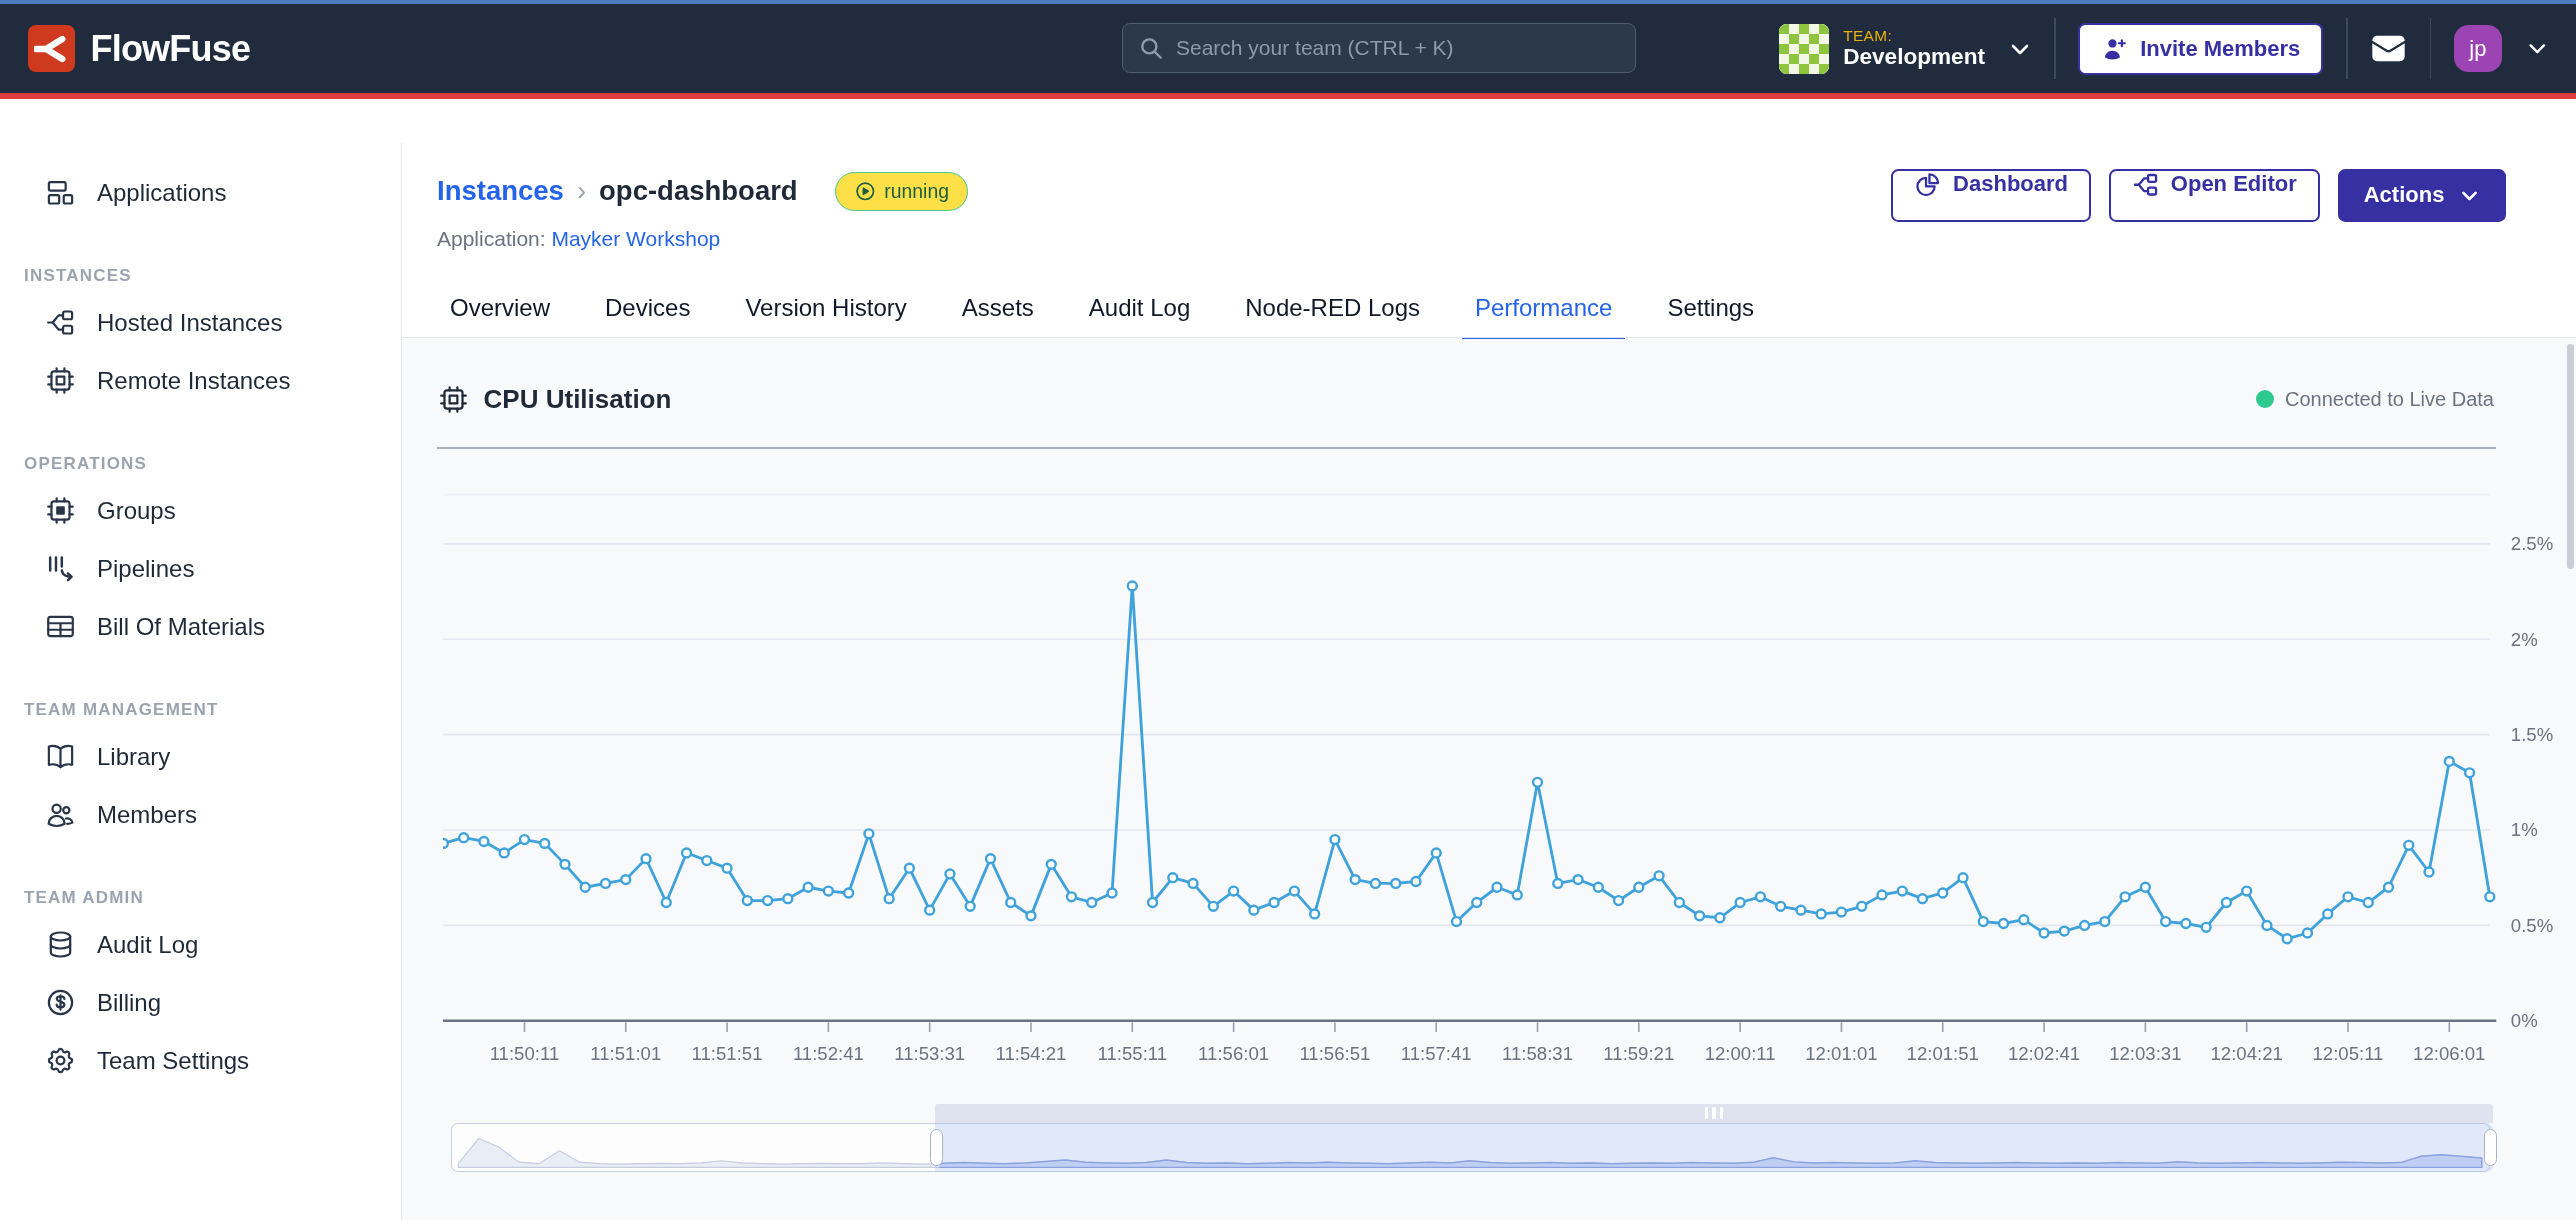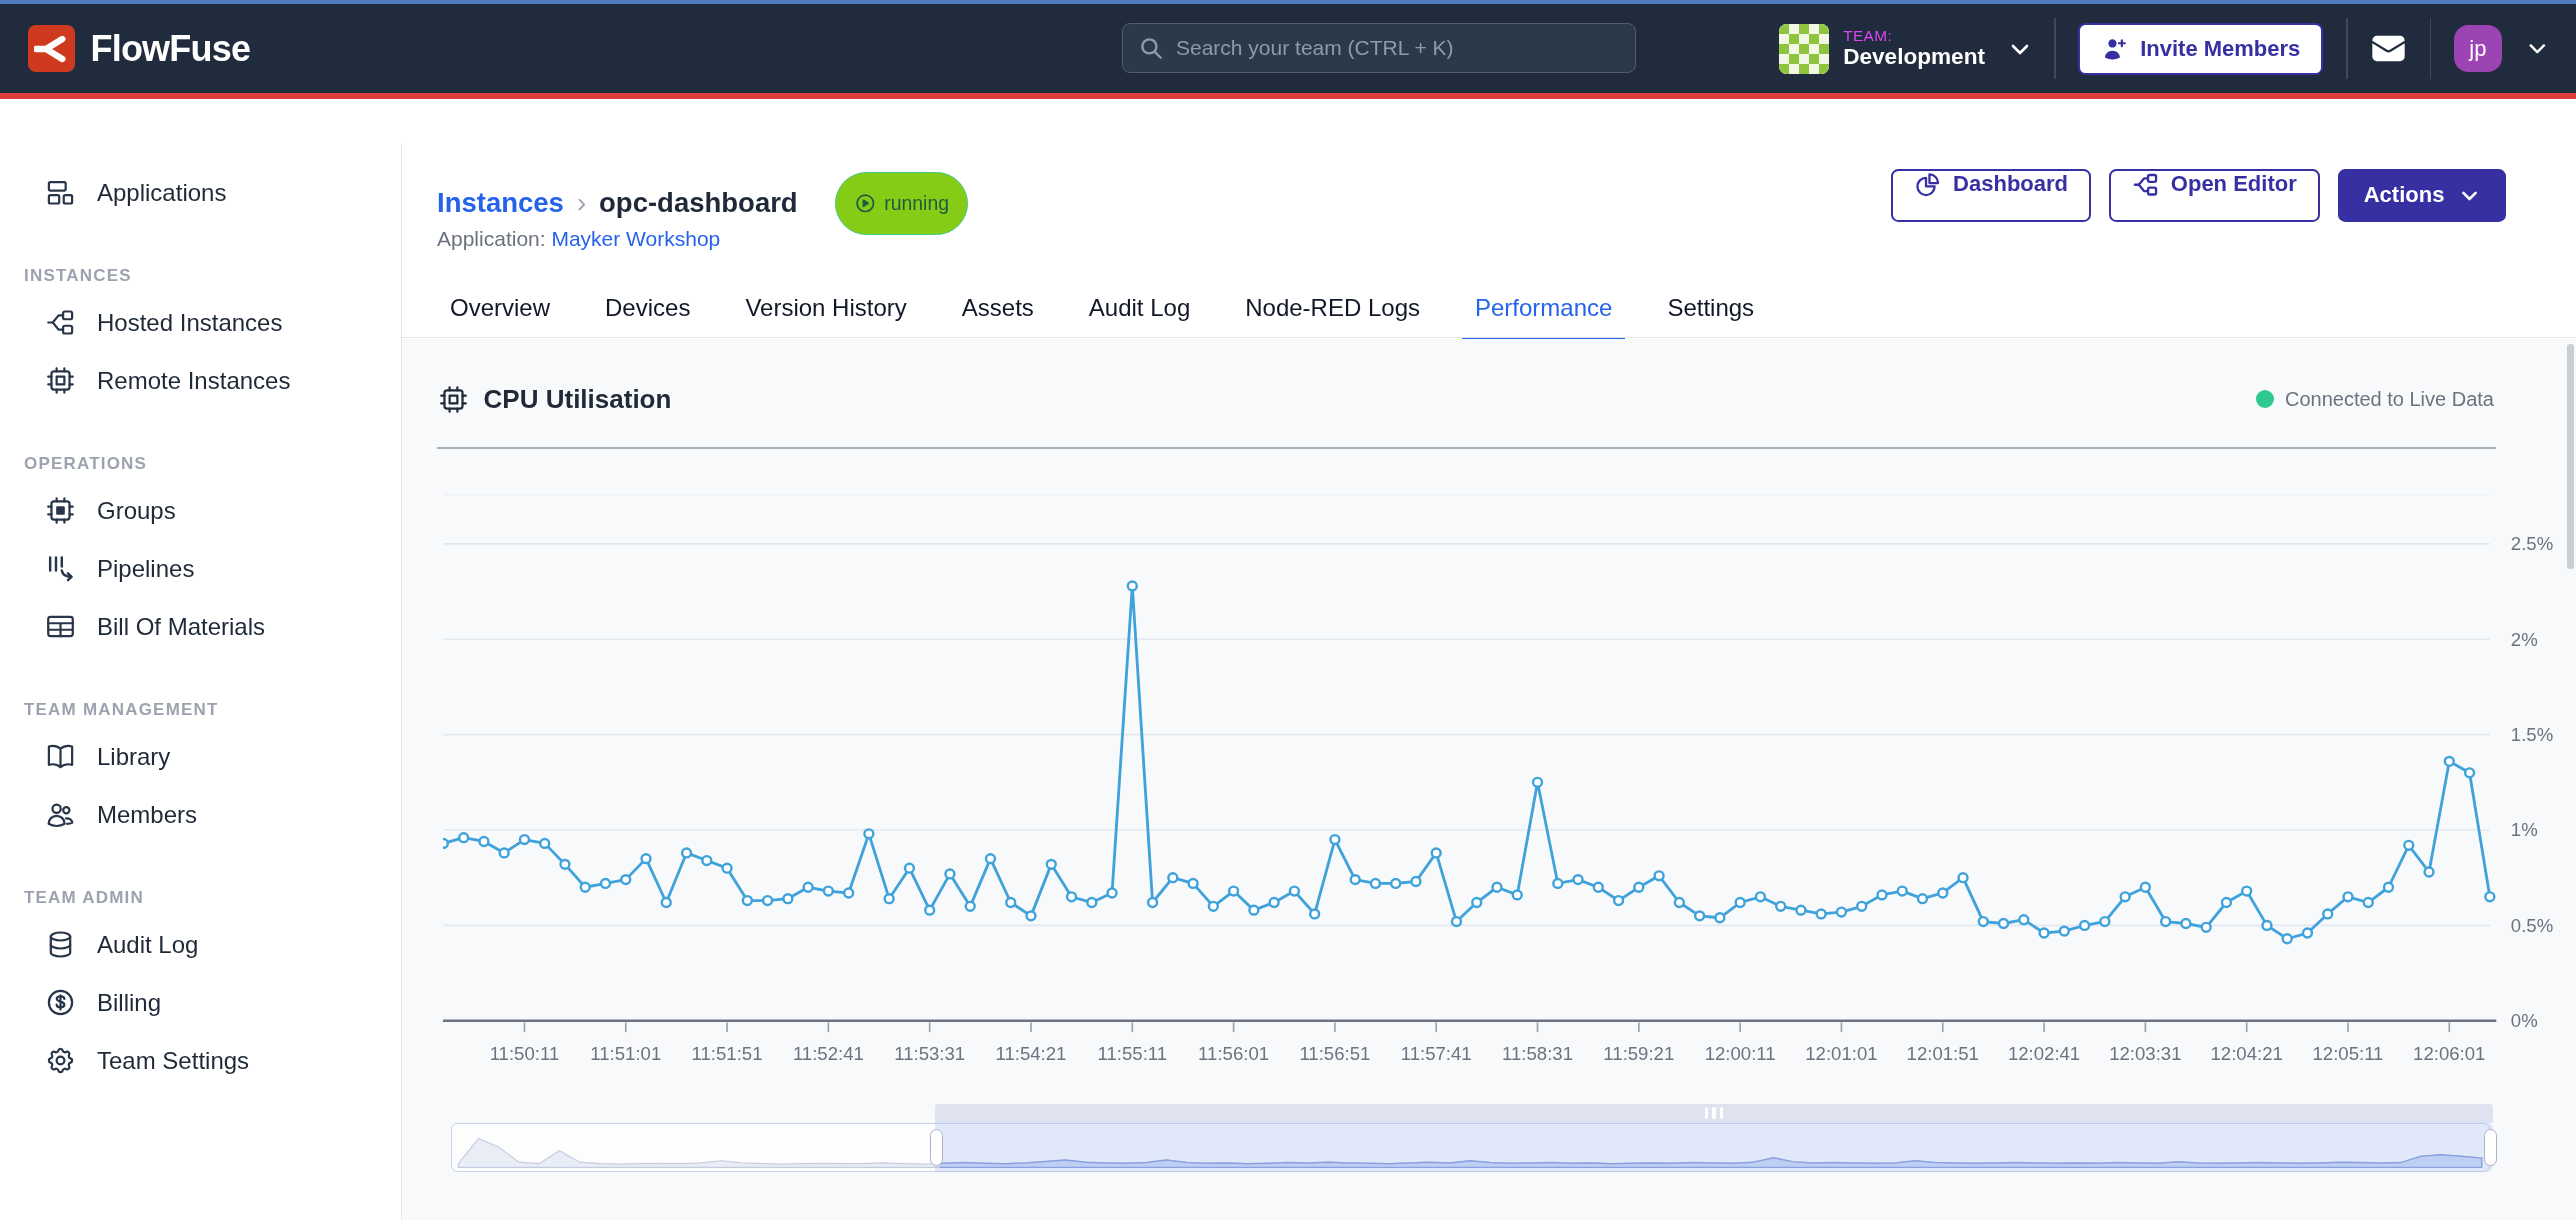--- a/index.html
+++ b/index.html
@@ -15,21 +15,21 @@
   .logo-mark { width:47px; height:47px; background:#cf3a1e; border-radius:8px; display:flex; align-items:center; justify-content:center; }
   .logo-text { color:#fff; font-size:36px; font-weight:700; letter-spacing:-0.8px; }
   .nav-search { position:absolute; left:1122px; top:19.4px; width:514px; height:50px; }
   .nav-search input { width:100%; height:100%; background:#2c394b; border:1.6px solid #4d5d72; border-radius:8px; color:#cbd5e1; font-size:21px; padding:0 16px 0 53px; outline:none; font-family:"Liberation Sans", sans-serif; }
   .nav-search input::placeholder { color:#8f9aa8; }
   .nav-search .mag { position:absolute; left:16px; top:12px; }
   .nav-right { margin-left:auto; display:flex; align-items:center; gap:22.6px; }
   .team-chip { display:flex; align-items:center; gap:14.6px; }
   .team-avatar { width:50px; height:50px; border-radius:8px; background:#f4f8ec; overflow:hidden; }
   .team-labels { display:flex; flex-direction:column; line-height:1.15; }
-  .team-kicker { color:#d946ef; font-size:15.4px; letter-spacing:0.4px; }
+  .team-kicker { color:#eab308; font-size:15.4px; letter-spacing:0.4px; }
   .team-name { color:#fff; font-size:22.6px; font-weight:600; }
   .nav-divider { width:1.6px; height:61px; background:#3c4a5e; }
   .invite-btn { display:flex; align-items:center; gap:11.3px; background:#fff; border:2.4px solid #3730a3; border-radius:7.3px; height:52px; padding:0 21px; color:#3730a3; font-size:22px; font-weight:700; cursor:pointer; }
   .mail-btn { background:none; border:none; cursor:pointer; display:flex; }
   .user-chip { display:flex; align-items:center; gap:24px; }
   .user-avatar { width:48px; height:47px; border-radius:14.6px; background:#9c44b4; color:#fff; font-size:22px; display:flex; align-items:center; justify-content:center; }
   .chev { display:flex; }
 
   
   .body-row { display:flex; height:1192px;margin-top:44px; }
@@ -37,21 +37,21 @@
   .side-item { height:58px; display:flex; align-items:center; gap:21px; padding-left:45px; font-size:24px; color:#1f2937; cursor:pointer; }
   .side-item svg { flex-shrink:0; }
   .side-header { height:36px; margin-top:36px; display:flex; align-items:center; padding-left:24px; font-size:17px; font-weight:600; letter-spacing:1.2px; color:#9ca3af; }
   .main { position:relative; flex:1; background:#fff; }
 
   
   .crumb-row { position:absolute; top:29px; left:35px; display:flex; align-items:center; gap:13px; }
   .crumb-link { color:#2563eb; font-size:27.5px; font-weight:700; cursor:pointer; }
   .crumb-sep { color:#9ca3af; font-size:27.5px; }
   .crumb-current { color:#1f2937; font-size:27.5px; font-weight:700; }
-  .badge-running { margin-left:24px; display:flex; align-items:flex-start; gap:8px; background:#84cc16; border:1.6px solid #45c88c; border-radius:808px; padding:19px 18px; color:#1d5c40; font-size:19.4px; }
+  .badge-running { margin-left:24px; display:flex; align-items:flex-start; gap:8px; background:#fde047; border:1.6px solid #45c88c; border-radius:808px; padding:7px 18px; color:#1d5c40; font-size:19.4px; }
   .app-row { position:absolute; top:84px; left:35px; font-size:21px; color:#6b7280; }
   .app-row a { color:#2563eb; text-decoration:none; cursor:pointer; }
   .header-buttons { position:absolute; top:26px; right:70px; display:flex; gap:18px; }
   .btn-outline { display:flex; align-items:flex-start; gap:11.3px; background:#fff; border:2.4px solid #3730a3; border-radius:7.3px; height:53px; padding:0 21px; color:#3730a3; font-size:22px; font-weight:700; cursor:pointer; }
   .btn-solid { display:flex; align-items:center; gap:14.6px; background:#3730a3; border:2.4px solid #3730a3; border-radius:7.3px; height:53px; padding:0 24px; color:#fff; font-size:22px; font-weight:700; cursor:pointer; }
 
   
   .tabs { position:absolute; top:142px; left:35px; display:flex; gap:29px; }
   .tab { font-size:24px; color:#111827; padding:9.7px 13px 14.6px; cursor:pointer; }
   .tab.active { color:#2563eb; border-bottom:4.9px solid #2563eb; }

